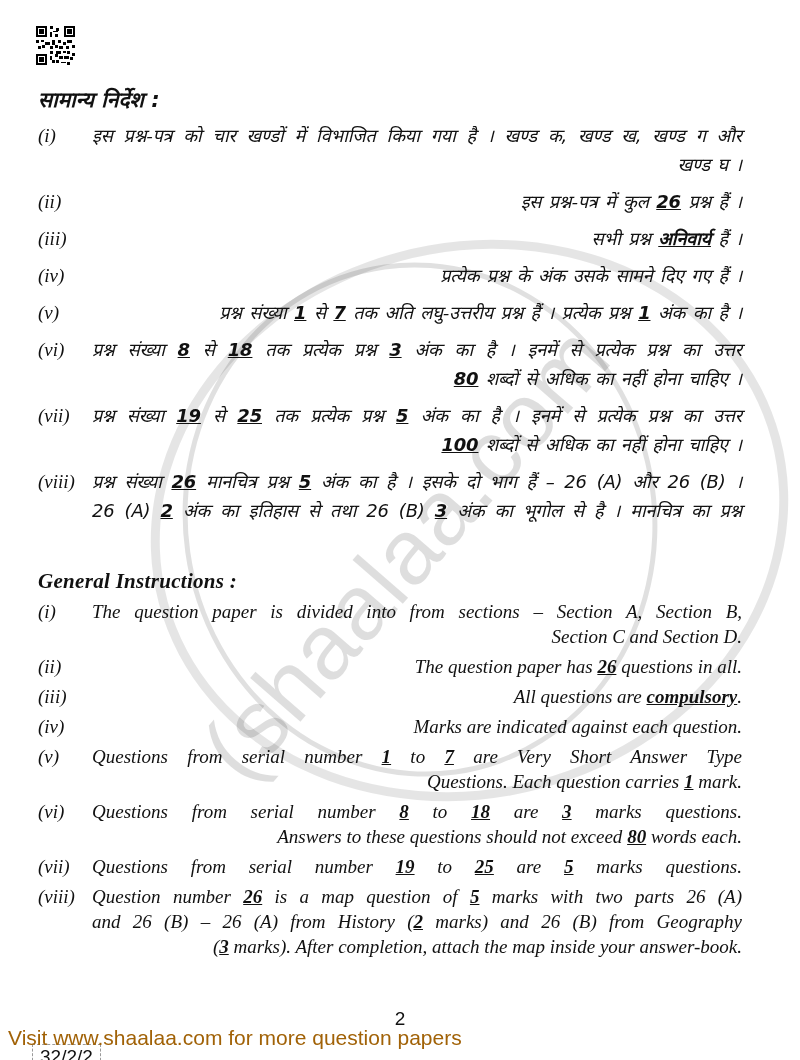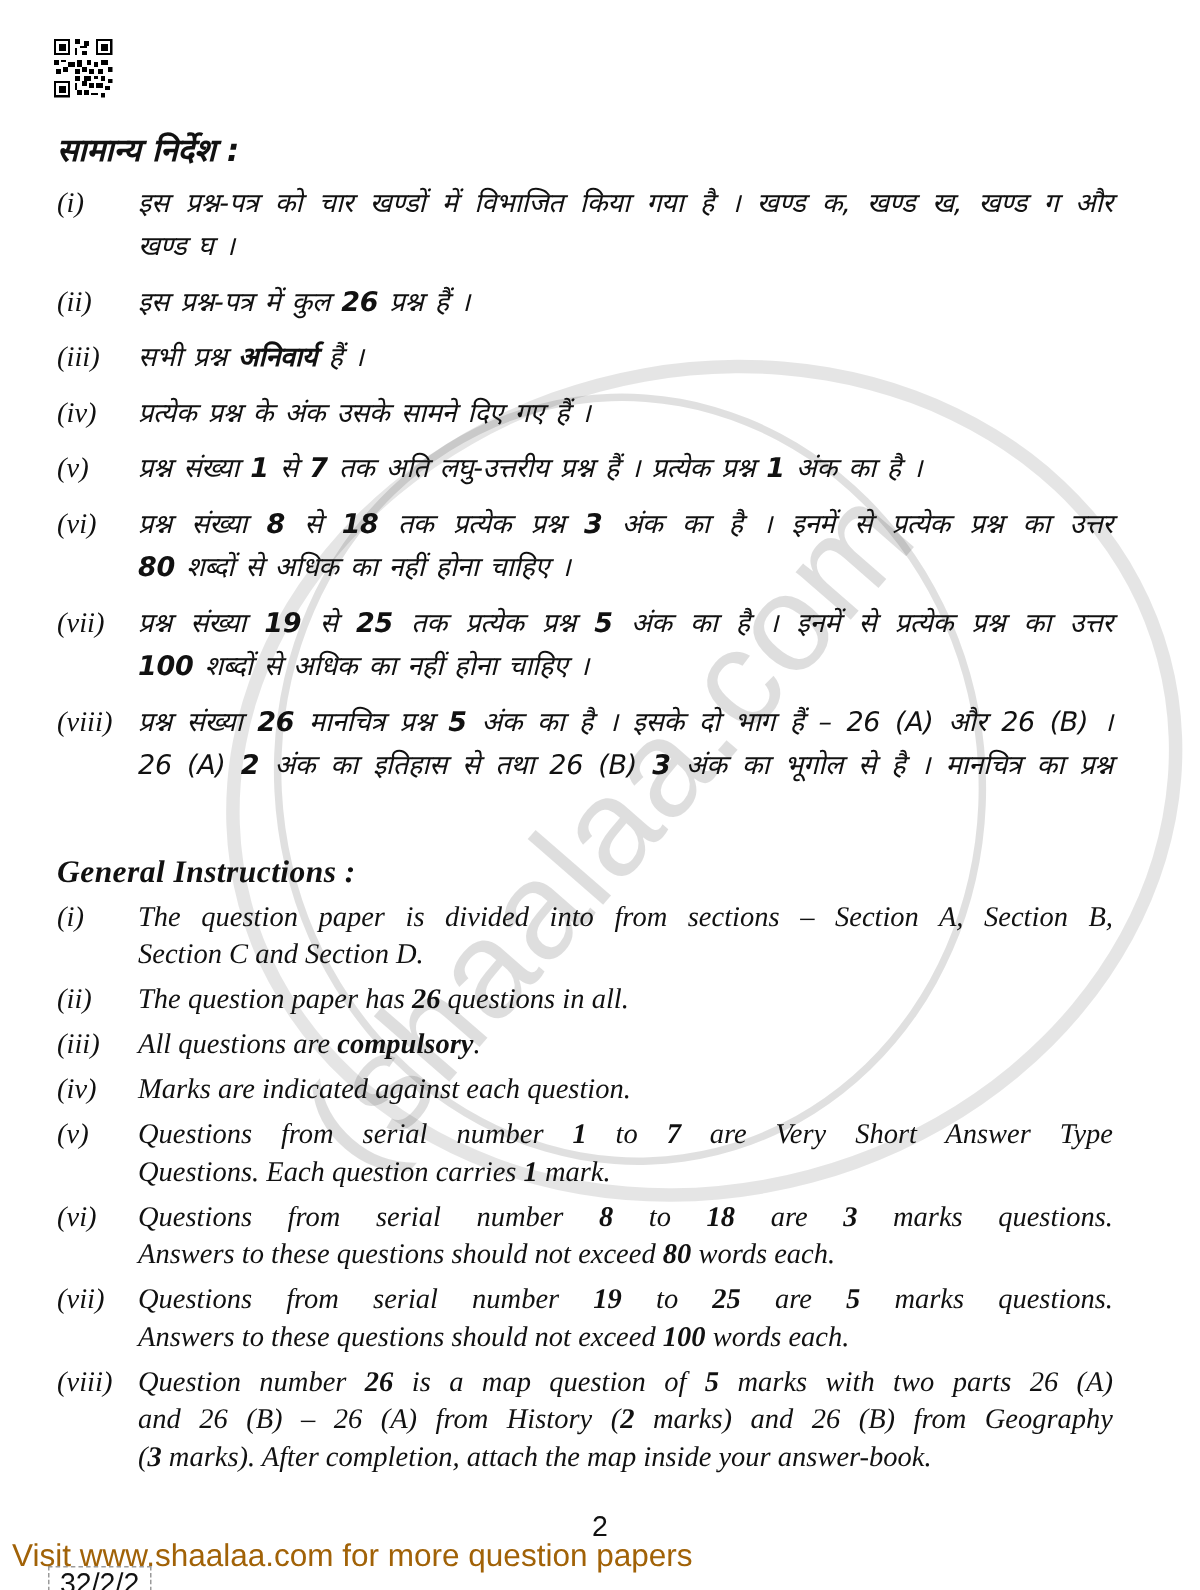--- a/index.html
+++ b/index.html
@@ -38,34 +38,34 @@
     margin:44px 0 5px 0; font-family:"Liberation Serif", serif;
     font-style:italic; font-weight:bold; font-size:21px; line-height:25px;
     letter-spacing:0.3px;
   }
   .item { display:flex; margin-bottom:8px; }
   .num {
     width:54px; flex-shrink:0;
     font-family:"Liberation Serif", serif; font-style:italic; font-size:19px;
   }
   .txt { flex:1; min-width:0; }
-  .line { text-align:left; }
+  .line { text-align:right; }
   .line.j { text-align:justify; text-align-last:justify; }
   .hindi .num { line-height:29px; }
   .hindi .txt {
     font-family:"DejaVu Sans", sans-serif; font-style:italic;
     font-size:18px; line-height:29px; word-spacing:2px; letter-spacing:-0.2px;
   }
   .english .item { margin-bottom:5px; }
   .english .num { line-height:25px; }
   .english .txt {
     font-family:"Liberation Serif", serif; font-style:italic;
     font-size:19px; line-height:25px;
   }
-  .txt b { font-weight:bold; }
+  .txt b { font-weight:bold;text-decoration:underline; }
   
   .paper-code {
     position:absolute; left:32px; top:1044px; z-index:2;
     font-family:"Liberation Sans", sans-serif; font-size:19px; line-height:22px;
     border:1px dashed #9a9a9a; padding:1px 7px; background:transparent;
   }
   .page-num {
     position:absolute; left:0; top:1008px; width:800px; text-align:center; z-index:2;
     font-family:"Liberation Sans", sans-serif; font-size:19px;
   }
@@ -190,21 +190,20 @@
           <div class="num">(vi)</div>
           <div class="txt">
             <div class="line j">Questions from serial number <b>8</b> to <b>18</b> are <b>3</b> marks questions.</div>
             <div class="line">Answers to these questions should not exceed <b>80</b> words each.</div>
           </div>
         </div>
         <div class="item">
           <div class="num">(vii)</div>
           <div class="txt">
             <div class="line j">Questions from serial number <b>19</b> to <b>25</b> are <b>5</b> marks questions.</div>
-            <div class="line">Answers to these questions should not exceed <b>100</b> words each.</div>
           </div>
         </div>
         <div class="item">
           <div class="num">(viii)</div>
           <div class="txt">
             <div class="line j">Question number <b>26</b> is a map question of <b>5</b> marks with two parts 26 (A)</div>
             <div class="line j">and 26 (B) – 26 (A) from History (<b>2</b> marks) and 26 (B) from Geography</div>
             <div class="line">(<b>3</b> marks). After completion, attach the map inside your answer-book.</div>
           </div>
         </div>

